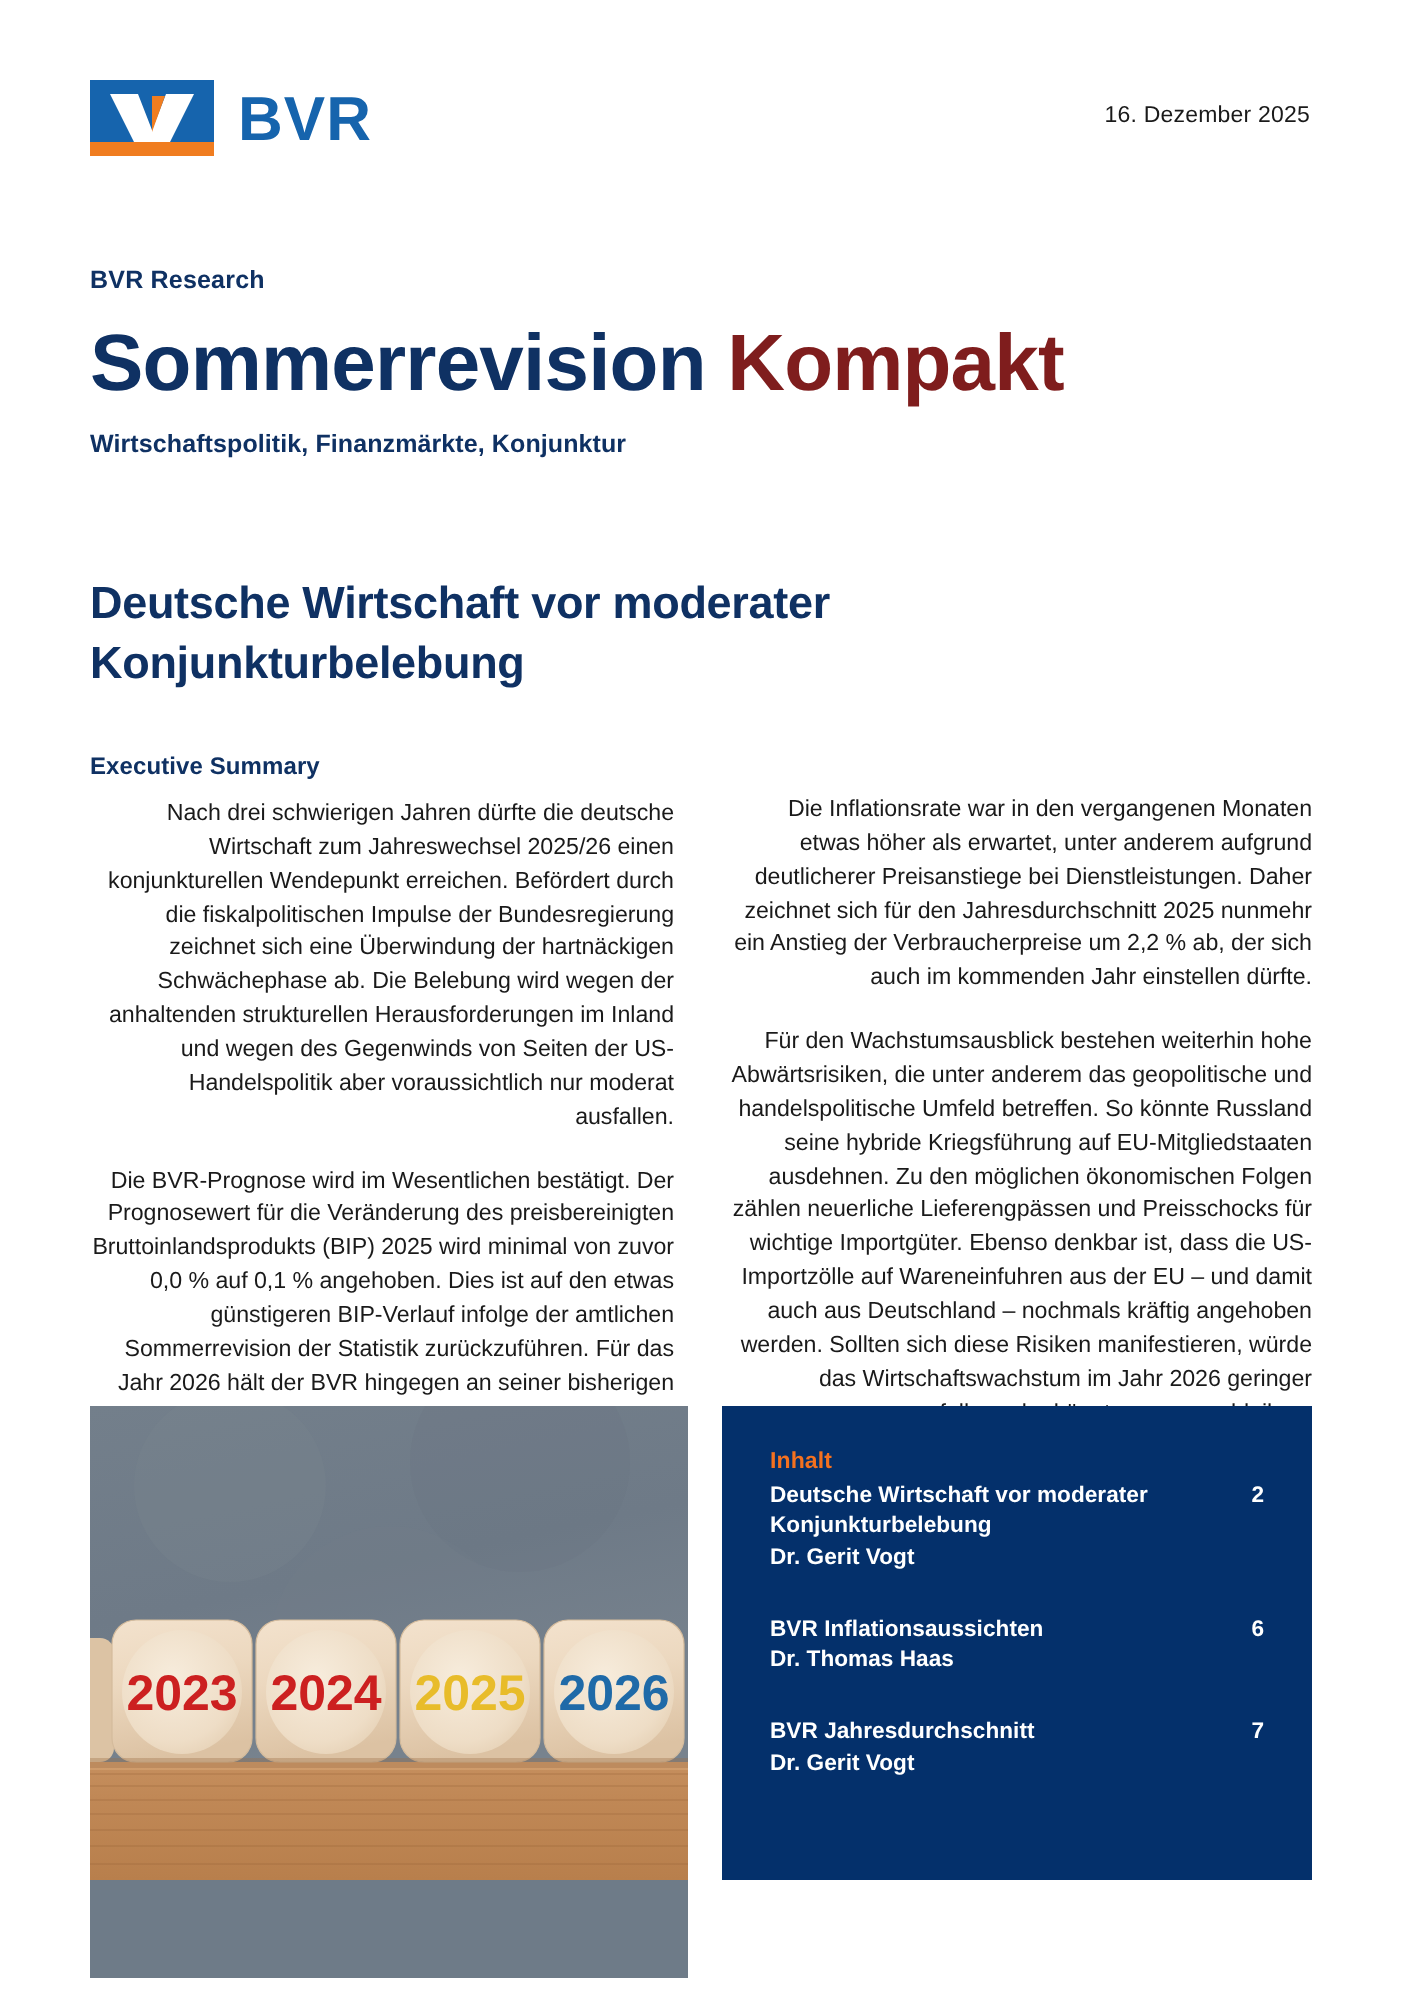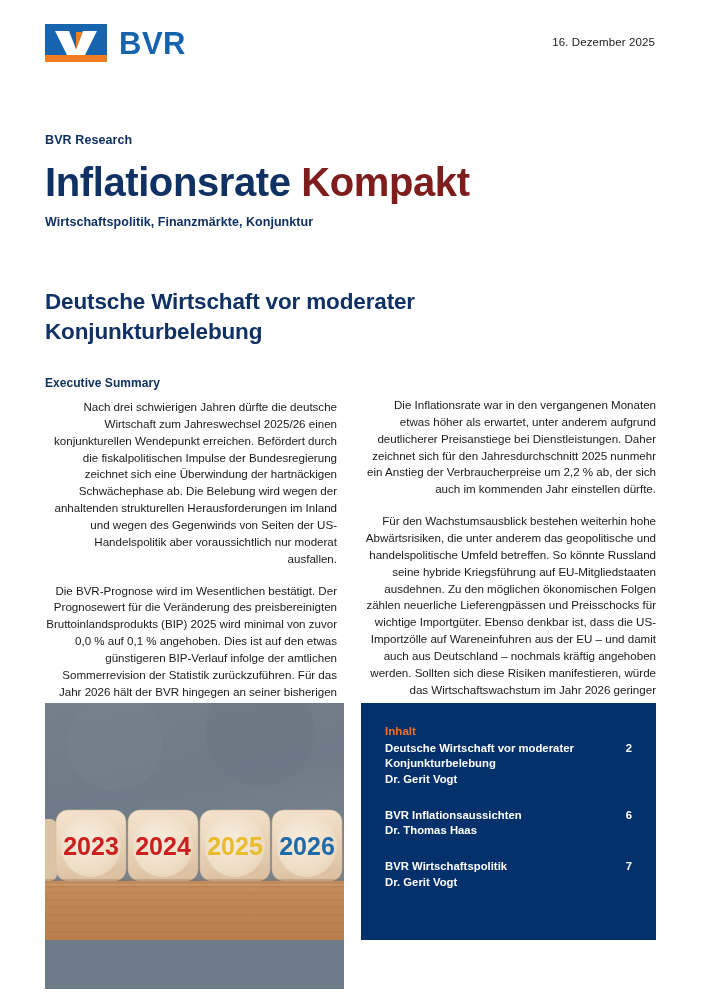--- a/index.html
+++ b/index.html
@@ -20,21 +20,21 @@
     position: relative;
     width: 703px;
     height: 1005px;
     background: #ffffff;
   }
 
   
   .header {
     position: absolute;
     left: 45px;
-    top: 24px;
+    top: 40px;
     right: 48px;
     height: 42px;
   }
   .brand {
     display: flex;
     align-items: center;
     gap: 12px;
     position: absolute;
     left: 0;
     top: 0;
@@ -233,21 +233,21 @@
         </svg>
         <div class="logo-bar"></div>
       </div>
       <div class="logo-text">BVR</div>
     </div>
     <div class="header-date">16. Dezember 2025</div>
   </div>
 
   <div class="masthead">
     <div class="research-label">BVR Research</div>
-    <div class="masthead-title"><span>Inflationsrate</span> <span class="accent">Kompakt</span></div>
+    <div class="masthead-title"><span>Sommerrevision</span> <span class="accent">Kompakt</span></div>
     <div class="masthead-sub">Wirtschaftspolitik, Finanzmärkte, Konjunktur</div>
   </div>
 
   <div class="article-title">Deutsche Wirtschaft vor moderater Konjunkturbelebung</div>
 
   <div class="columns">
     <div class="col col-left">
       <div class="exec-heading">Executive Summary</div>
       <p>Nach drei schwierigen Jahren dürfte die deutsche Wirtschaft zum Jahreswechsel 2025/26 einen konjunkturellen Wendepunkt erreichen. Befördert durch die fiskalpolitischen Impulse der Bundesregierung zeichnet sich eine Überwindung der hartnäckigen Schwächephase ab. Die Belebung wird wegen der anhaltenden strukturellen Herausforderungen im Inland und wegen des Gegenwinds von Seiten der US-Handelspolitik aber voraussichtlich nur moderat ausfallen.</p>
       <p>Die BVR-Prognose wird im Wesentlichen bestätigt. Der Prognosewert für die Veränderung des preisbereinigten Bruttoinlandsprodukts (BIP) 2025 wird minimal von zuvor 0,0 % auf 0,1 % angehoben. Dies ist auf den etwas günstigeren BIP-Verlauf infolge der amtlichen Sommerrevision der Statistik zurückzuführen. Für das Jahr 2026 hält der BVR hingegen an seiner bisherigen Wachstumseinschätzung von 1,0 % fest.</p>
@@ -339,20 +339,20 @@
     <div class="toc-entry">
       <div class="toc-entry-text">
         <div class="toc-entry-title">BVR Inflationsaussichten</div>
         <div class="toc-entry-author">Dr. Thomas Haas</div>
       </div>
       <div class="toc-entry-page">6</div>
     </div>
 
     <div class="toc-entry">
       <div class="toc-entry-text">
-        <div class="toc-entry-title">BVR Wirtschaftspolitik</div>
+        <div class="toc-entry-title">BVR Jahresdurchschnitt</div>
         <div class="toc-entry-author">Dr. Gerit Vogt</div>
       </div>
       <div class="toc-entry-page">7</div>
     </div>
   </div>
 
 </div>
 
 </body></html>

